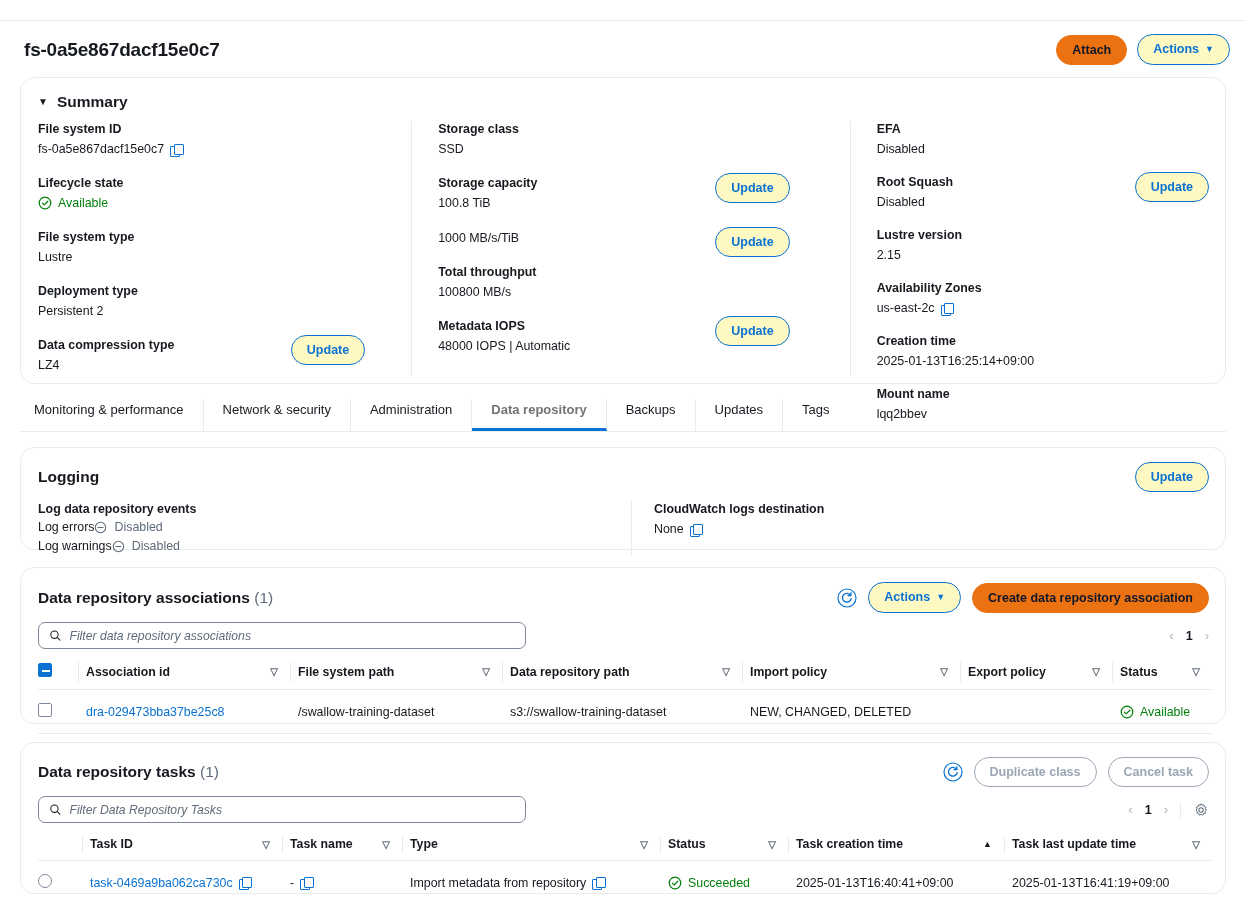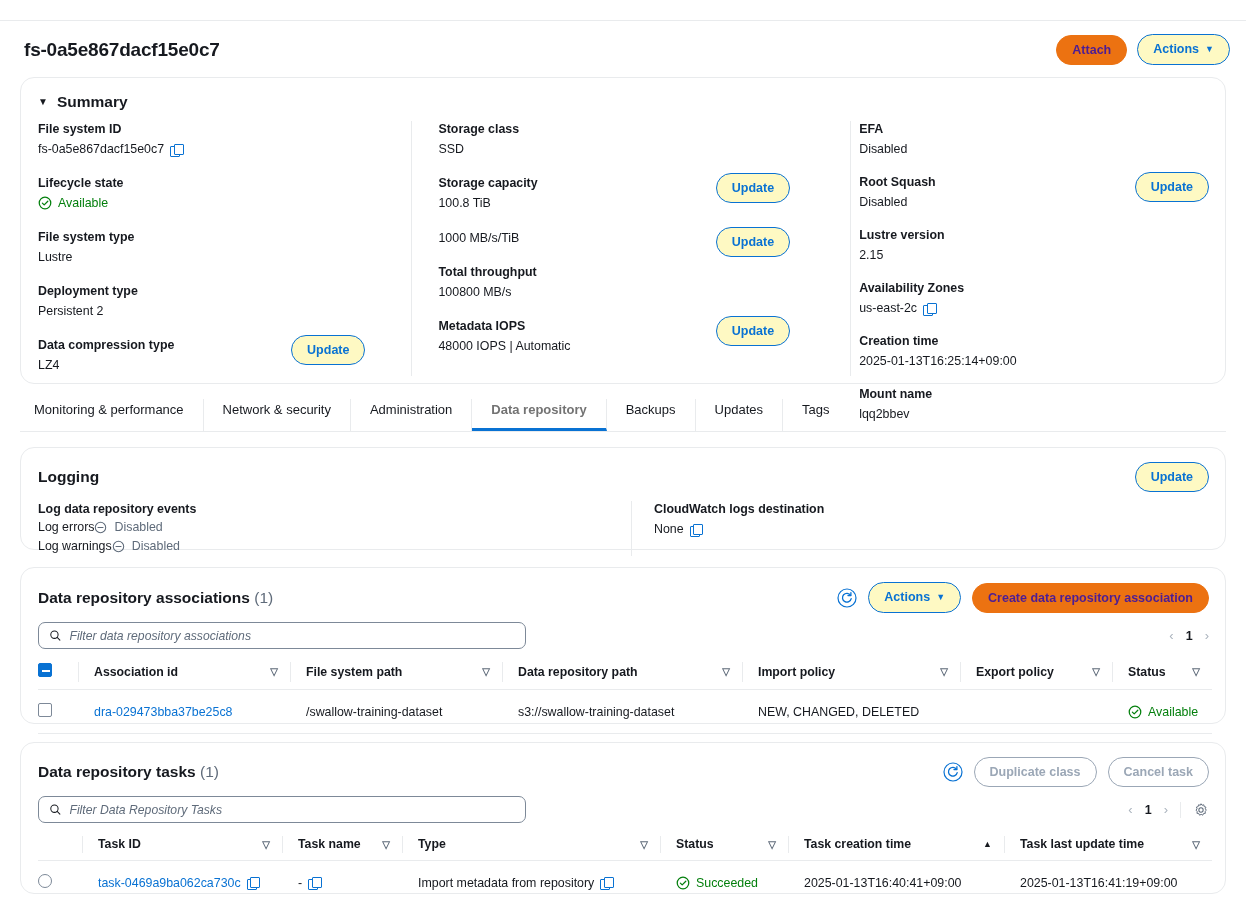--- a/index.html
+++ b/index.html
@@ -22,21 +22,21 @@
   .page-title { font-size: 19px; font-weight: 700; letter-spacing: -0.2px; color:#16191f; }
   .head-actions { display:flex; align-items:center; gap:10px; }
 
   .btn {
     font-family: "Liberation Sans", sans-serif;
     font-size: 12.5px; font-weight: 700;
     border-radius: 16px; padding: 5px 15px;
     cursor: pointer; white-space: nowrap; line-height: 18px;
     background: #fef9c3; border: 1px solid #0972d3; color: #0972d3;
   }
-  .btn-primary { background: #ec7211; border: 1px solid #ec7211; color: #4c1d95; }
+  .btn-primary { background: #ec7211; border: 1px solid #ec7211; color: #0f172a; }
   .btn-disabled { border: 1px solid #9ba7b6; color: #9ba7b6; background:#fff; cursor:default; }
   .btn .caret { font-size: 9px; margin-left: 6px; position: relative; top: -1px; }
 
   
   .card {
     position: absolute; left: 20px; width: 1206px;
     background: #fff; border: 1px solid #e9ebed; border-radius: 14px;
   }
   .card-summary { top: 77px; height: 307px; }
   .card-logging { top: 447px; height: 103px; }
@@ -46,21 +46,21 @@
   
   .summary-head {
     display:flex; align-items:center; gap:9px;
     padding: 15px 0 0 17px; font-size: 15.5px; font-weight: 700;
   }
   .tri { font-size: 10px; color:#16191f; position:relative; top:-1px; }
   .sum-cols { display:flex; padding: 10px 0 0 0; height: 265px; }
   .sum-col { position: relative; padding-left: 17px; padding-right: 16px; }
   .sum-col.c1 { width: 406px; }
   .sum-col.c2 { width: 410px; border-left: 1px solid #e9ebed; padding-left: 26px; }
-  .sum-col.c3 { width: 390px; border-left: 1px solid #e9ebed; padding-left: 8px; margin-left: 44px; }
+  .sum-col.c3 { width: 390px; border-left: 1px solid #e9ebed; padding-left: 26px; margin-left: 44px; }
 
   .field { margin-bottom: 17px; position: relative; }
   .field.tight { margin-bottom: 16px; }
   .flabel { font-size: 12.4px; font-weight: 700; color:#16191f; line-height: 17px; }
   .fvalue { font-size: 12.4px; color:#16191f; line-height: 18px; margin-top:2px; display:flex; align-items:center; gap:6px;}
   .fvalue.green { color:#037f0c; }
   .upd-right { position: absolute; right: 0; top: -2px; }
   .upd-c1 { position:absolute; right: 30px; top: -2px; }
 
   
@@ -127,21 +127,21 @@
     padding: 8px 0 9px 0; border-bottom: 1px solid #e9ebed; vertical-align: middle;
     position: relative;
   }
   thead th .thin { display:flex; align-items:center; justify-content:space-between; padding-right:12px; }
   thead th.vline::before { content:""; position:absolute; left:0; top:7px; bottom:7px; width:1px; background:#e9ebed; }
   tbody td { font-size: 12.4px; padding: 13px 0 13px 0; border-bottom: 1px solid #e9ebed; vertical-align: middle; color:#16191f; }
   .cell { display:flex; align-items:center; gap:6px; }
   a.link { color:#0972d3; text-decoration:none; cursor:pointer; }
   .sort-ico { color:#5f6b7a; font-size:10px; }
   .sort-ico.active { color:#16191f; font-size:9px; }
-  .pad-l { padding-left: 16px; }
+  .pad-l { padding-left: 8px; }
 
   .cb {
     width: 14px; height: 14px; border-radius: 2px; border: 1px solid #7d8998; background:#fff;
     display:inline-block; cursor:pointer; position:relative;
   }
   .cb.indet { background:#0972d3; border-color:#0972d3; }
   .cb.indet::after {
     content:""; position:absolute; left:2.5px; top:6px; width:8px; height:1.8px; background:#fff;
   }
   .radio {

